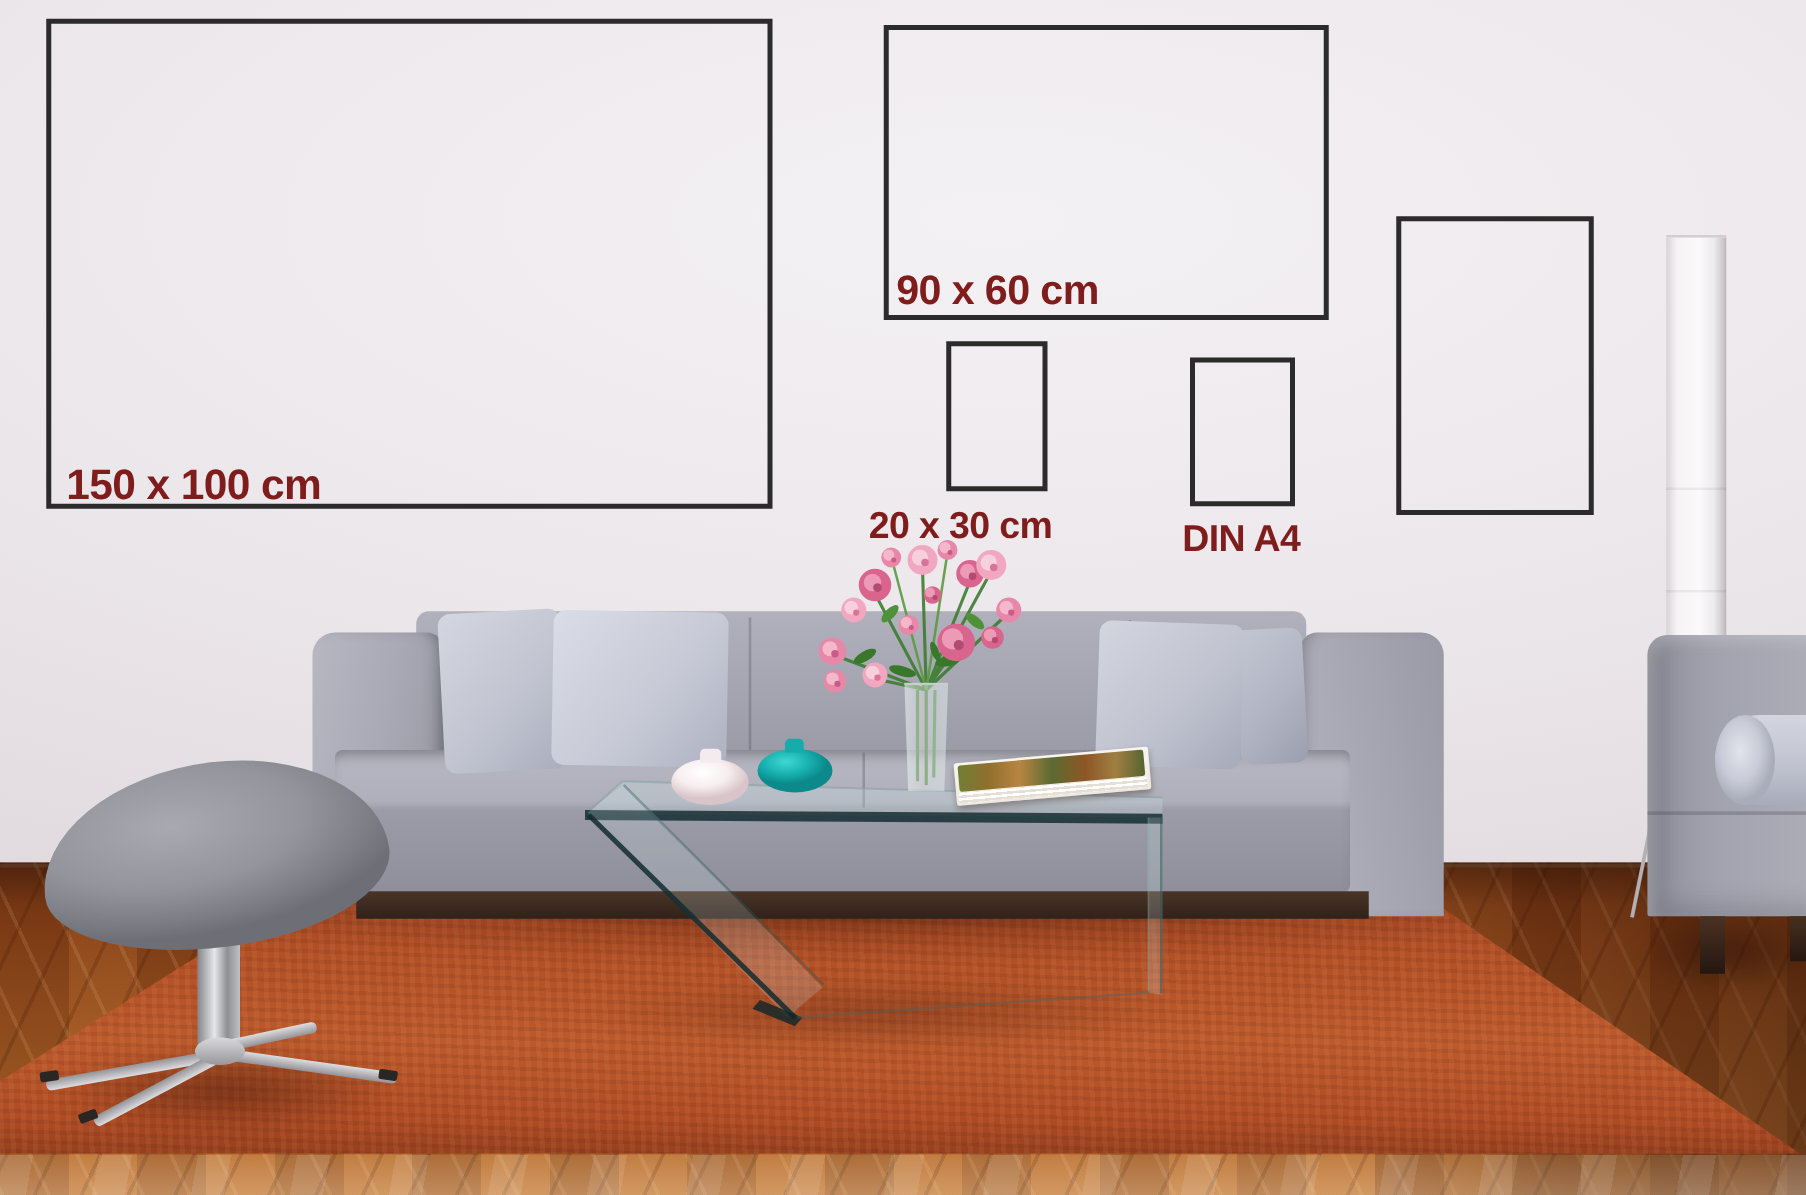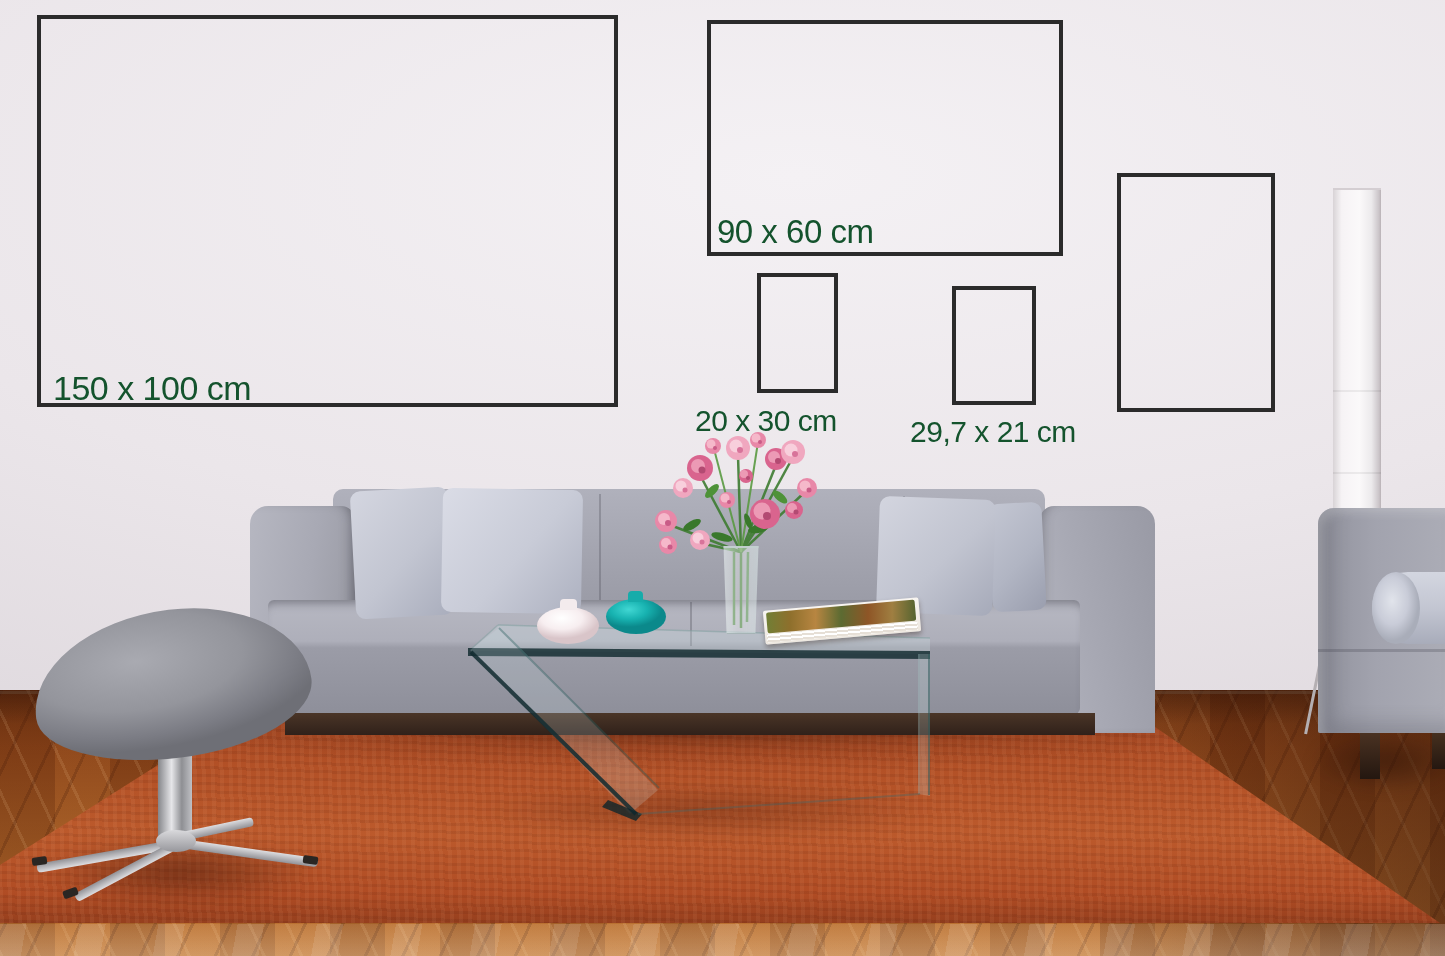--- a/index.html
+++ b/index.html
@@ -9,21 +9,21 @@
 
   
   .wall{left:0;top:0;width:1445px;height:700px;
     background:radial-gradient(120% 95% at 55% 25%, #f4f1f4 0%, #ebe6ea 55%, #ded8dd 100%);}
   .frame{border:4px solid #2b2b2b;box-sizing:border-box;background:transparent;}
   .f150{left:37px;top:15px;width:581px;height:392px;}
   .f90{left:707px;top:20px;width:356px;height:236px;}
   .f20{left:757px;top:273px;width:81px;height:120px;}
   .fa4{left:952px;top:286px;width:84px;height:119px;}
   .f60{left:1117px;top:173px;width:158px;height:239px;}
-  .lbl{color:#14532d;font-weight:400;letter-spacing:-0.5px;white-space:nowrap;}
+  .lbl{color:#7f1d1d;font-weight:700;letter-spacing:-0.5px;white-space:nowrap;}
   .lbl150{left:53px;top:369px;font-size:34px;}
   .lbl90{left:717px;top:213px;font-size:33px;}
   .lbl20{left:695px;top:404px;width:205px;font-size:30px;text-align:left;}
   .lbla4{left:873px;top:415px;width:240px;font-size:30px;text-align:center;line-height:33px;}
   .lbl60{left:1092px;top:423px;width:215px;font-size:30px;text-align:center;}
 
   
   .lamp-column{left:1333px;top:188px;width:48px;height:326px;
     background:linear-gradient(90deg,#d8d3d6 0%,#f6f3f5 18%,#fbf9fa 55%,#eceaec 80%,#cac4c8 96%,#b9b2b6 100%);
     border-top:2px solid #d4ced2;}
@@ -156,21 +156,21 @@
   <div class="abs lbl lbl150">150 x 100 cm</div>
 
   <div class="abs frame f90"></div>
   <div class="abs lbl lbl90">90 x 60 cm</div>
 
   <div class="abs frame f20"></div>
   <div class="abs lbl lbl20">20 x 30 cm</div>
 
   <div class="abs frame fa4"></div>
   <div class="abs lbl lbla4">
-    <div>29,7 x 21 cm</div>
+    <div>DIN A4</div>
   </div>
 
   <div class="abs frame f60"></div>
 
   <div class="abs lamp-column">
     <div class="abs lamp-seam" style="top:200px;"></div>
     <div class="abs lamp-seam" style="top:282px;"></div>
   </div>
 
   <div class="abs floor"></div>

